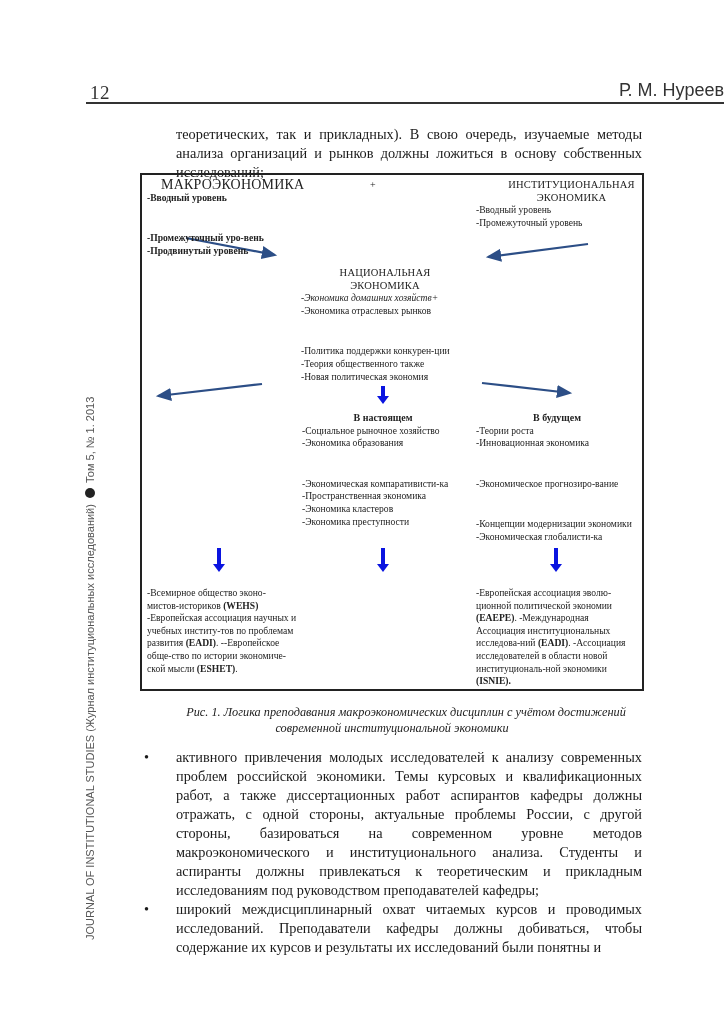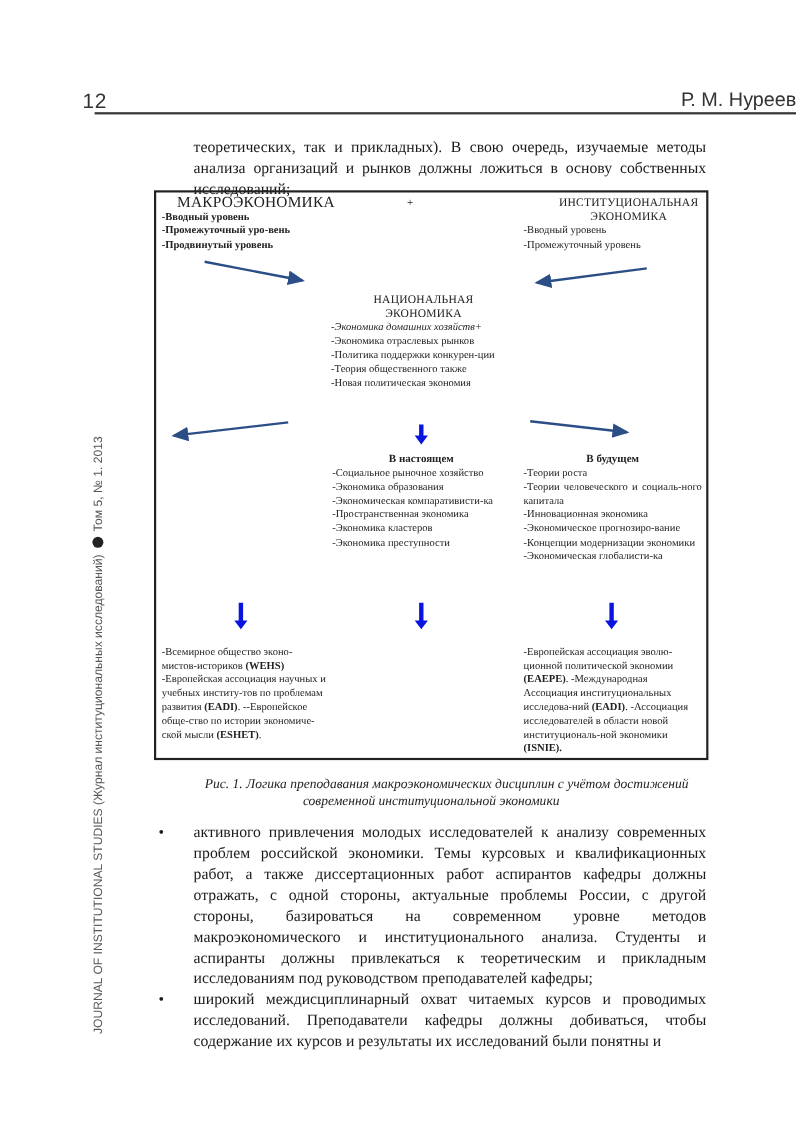--- a/index.html
+++ b/index.html
@@ -1,39 +1,39 @@
 <!DOCTYPE html>
 <html><head>
 <meta charset="utf-8">
 <style>
   html, body { margin: 0; padding: 0; background: #ffffff; }
   body { width: 724px; height: 1024px; position: relative; overflow: hidden;
          font-family: "Liberation Serif", "DejaVu Serif", serif; color: #1a1a1a; }
 
-  .page-number { position: absolute; left: 75px; top: 82px; font-family: Liberation Sans, sans-serif;
+  .page-number { position: absolute; left: 90px; top: 82px; font-family: Liberation Serif, serif;
                  font-size: 19px; color: #333; letter-spacing: 0.5px; }
   .running-head { position: absolute; left: 0; width: 724px; top: 80px; text-align: right;
                   font-family: "Liberation Sans", sans-serif; font-size: 18px; color: #333; padding-left: 90px; box-sizing: border-box; }
   .head-rule { position: absolute; left: 86px; right: 0; top: 102px; height: 2px; background: #333; }
 
   .side-journal { position: absolute; left: 84px; top: 940px; width: 560px; transform-origin: 0 0; transform: rotate(-90deg);
                   font-family: "Liberation Sans", sans-serif; font-size: 11px; color: #555; white-space: nowrap; }
   .side-journal .dot { display: inline-block; width: 10px; height: 10px; border-radius: 50%; background: #222; margin: 0 5px -1px 6px; }
 
   .para { position: absolute; left: 176px; width: 466px; font-size: 14.3px; line-height: 19px; text-align: justify; }
   .para-top { top: 125px; }
 
   .figure-box { position: absolute; left: 140px; top: 173px; width: 504px; height: 518px; border: 2px solid #222; box-sizing: border-box; }
   .fb { position: absolute; font-size: 9.6px; line-height: 12.6px; color: #222; }
   .fb .h { font-weight: bold; text-align: center; font-size: 10px; }
   .fb .hn { text-align: center; font-size: 10.5px; letter-spacing: 0.2px; }
   .fb .b { font-weight: bold; }
   .fb .i { font-style: italic; }
   .fb .bi { font-weight: bold; font-style: italic; }
-  .fb .item { text-align: justify; }
+  .fb .item { text-align: justify; margin-top: 28px; }
 
   .plus { position: absolute; left: 228px; top: 4px; font-size: 10px; }
 
   .arrows { position: absolute; left: 0; top: 0; width: 504px; height: 518px; pointer-events: none; }
 
   .caption { position: absolute; left: 140px; width: 504px; top: 704px; text-align: center; font-style: italic;
              font-size: 12.3px; line-height: 16px; color: #222; }
   .caption .lbl { font-weight: normal; margin-left: 28px; }
 
   .bullets { position: absolute; left: 140px; top: 748px; width: 502px; font-size: 14.3px; line-height: 19px; }
@@ -112,21 +112,20 @@
     <div>-Экономика образования</div>
     <div class="item">-Экономическая компаративисти-ка</div>
     <div>-Пространственная экономика</div>
     <div>-Экономика кластеров</div>
     <div>-Экономика преступности</div>
   </div>
 
   <div class="fb" style="left:334px; top:237px; width:162px;">
     <div class="h">В будущем</div>
     <div>-Теории роста</div>
-    <div class="item">-Теории человеческого и социаль-ного капитала</div>
     <div>-Инновационная экономика</div>
     <div class="item">-Экономическое прогнозиро-вание</div>
     <div class="item">-Концепции модернизации экономики</div>
     <div>-Экономическая глобалисти-ка</div>
   </div>
 
   <div class="fb item" style="left:5px; top:412px; width:150px;">
     <span>-Всемирное общество эконо-мистов-историков </span><span class="b">(WEHS)</span>
     <span>-Европейская ассоциация научных и учебных институ-тов по проблемам развития </span><span class="b">(EADI)</span><span>. --Европейское обще-ство по истории экономиче-ской мысли </span><span class="b">(ESHET)</span><span>.</span>
   </div>

